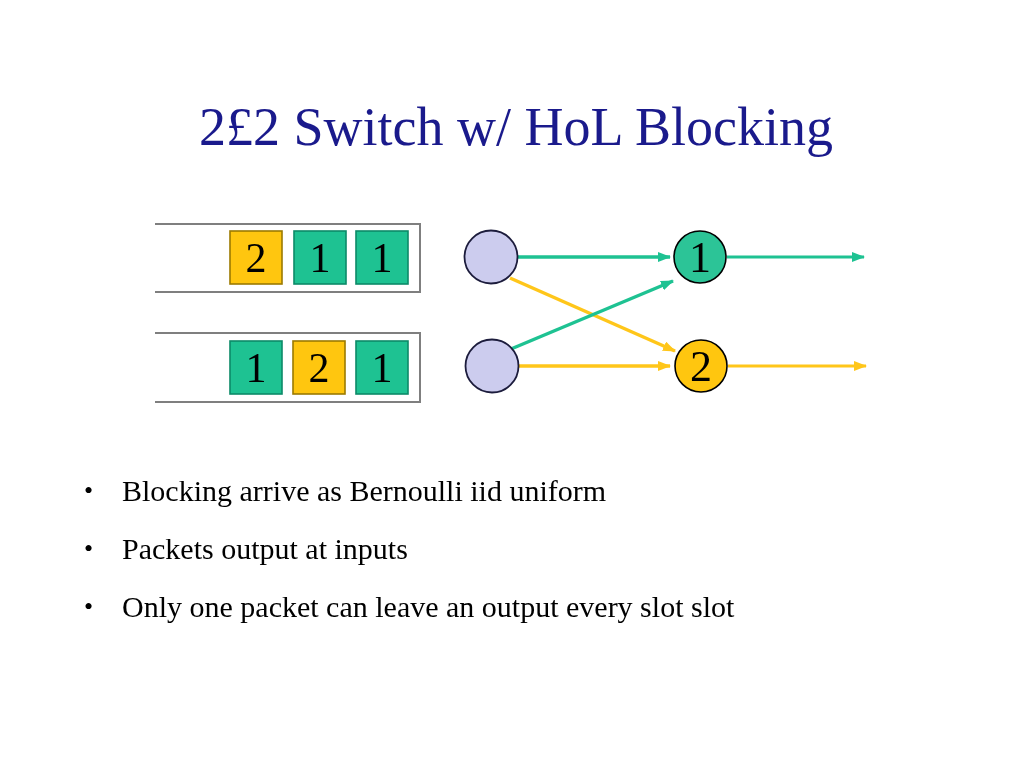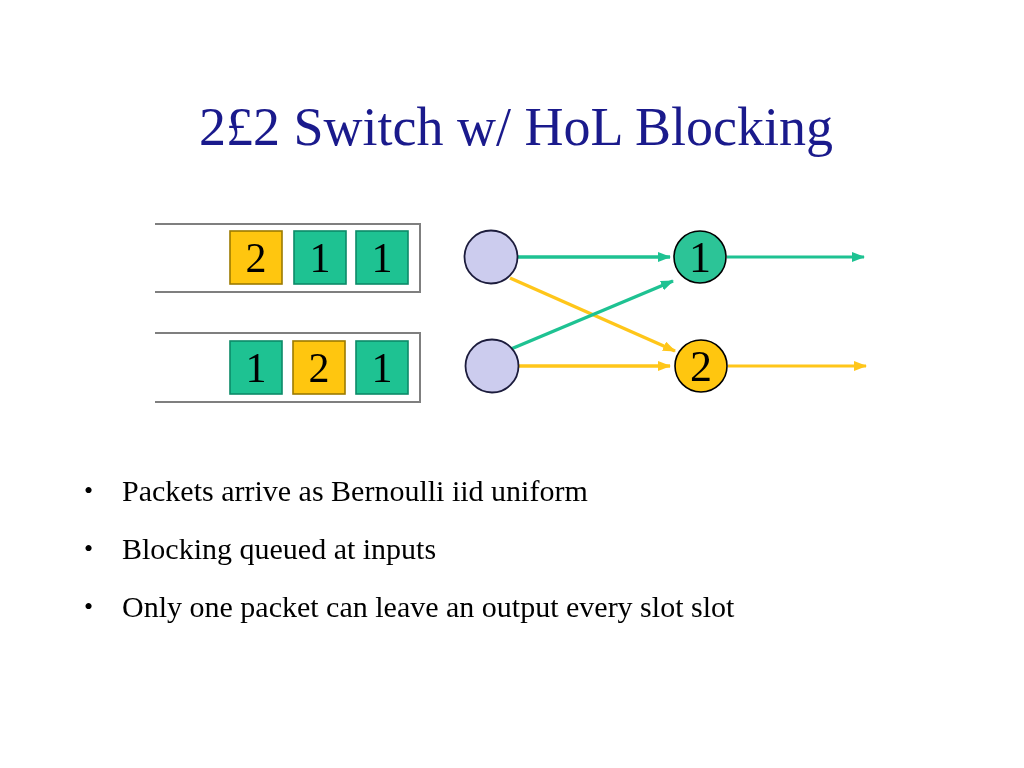--- a/index.html
+++ b/index.html
@@ -124,25 +124,25 @@
 
     <circle cx="700" cy="257" r="26" stroke-width="1.6" style="fill: rgb(44, 196, 151); stroke: rgb(0, 0, 0);"></circle>
     <text x="700" y="272" class="port-text">1</text>
     <circle cx="701" cy="366" r="26" stroke-width="1.6" style="fill: rgb(255, 198, 15); stroke: rgb(0, 0, 0);"></circle>
     <text x="701" y="381" class="port-text">2</text>
   </svg>
 
   <ul class="bullet-list">
     <li class="bullet-item">
       <span class="bullet-dot">•</span>
-      <span class="bullet-text">Packets arrive as Bernoulli iid uniform</span>
+      <span class="bullet-text">Blocking arrive as Bernoulli iid uniform</span>
     </li>
     <li class="bullet-item">
       <span class="bullet-dot">•</span>
-      <span class="bullet-text">Blocking queued at inputs</span>
+      <span class="bullet-text">Packets output at inputs</span>
     </li>
     <li class="bullet-item">
       <span class="bullet-dot">•</span>
       <span class="bullet-text">Only one packet can leave an output every slot slot</span>
     </li>
   </ul>
 
 </div>
 
 </body></html>

